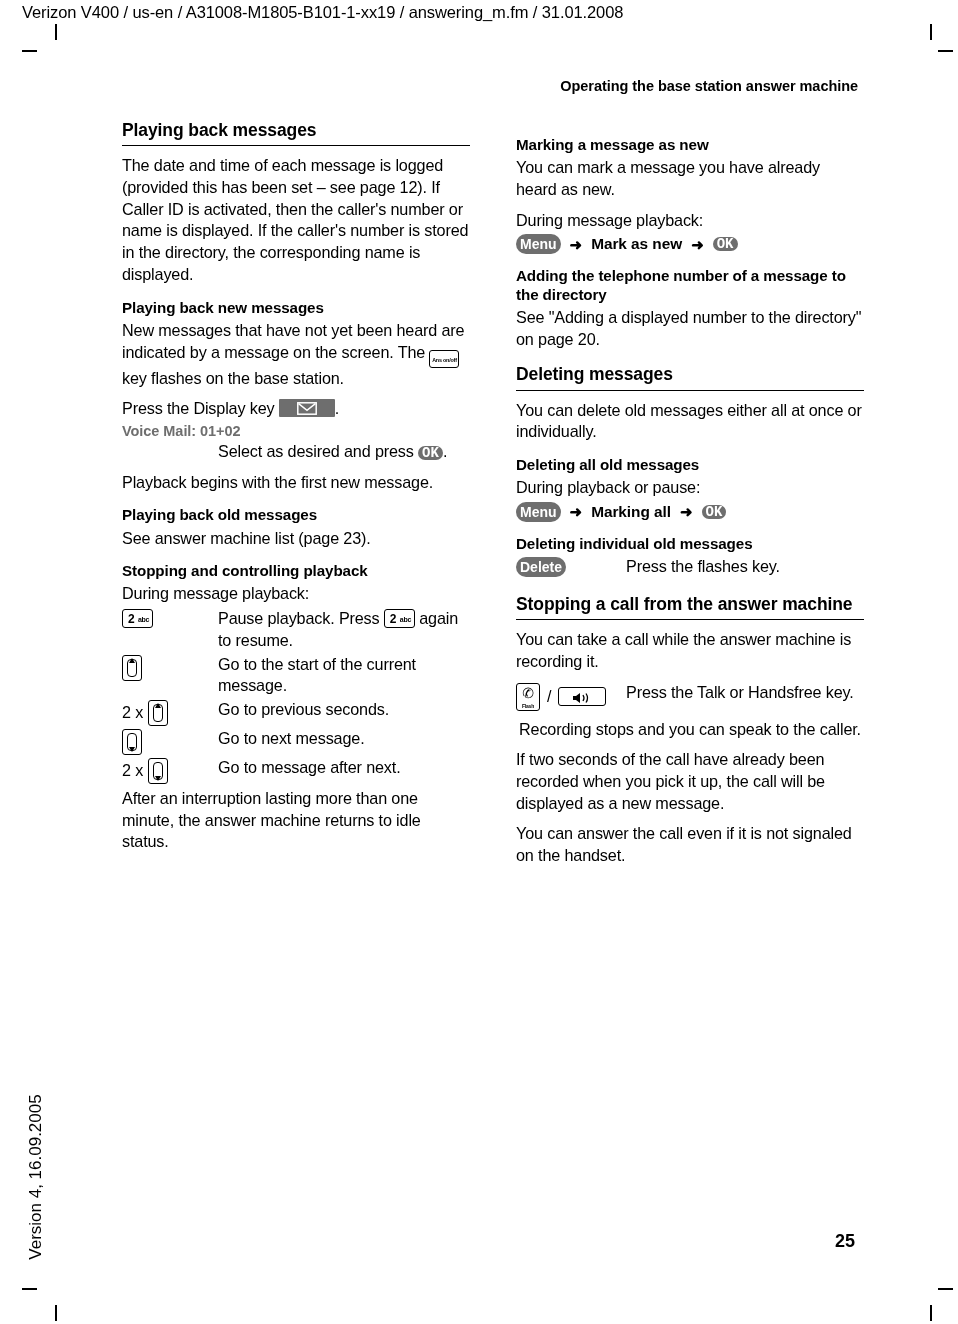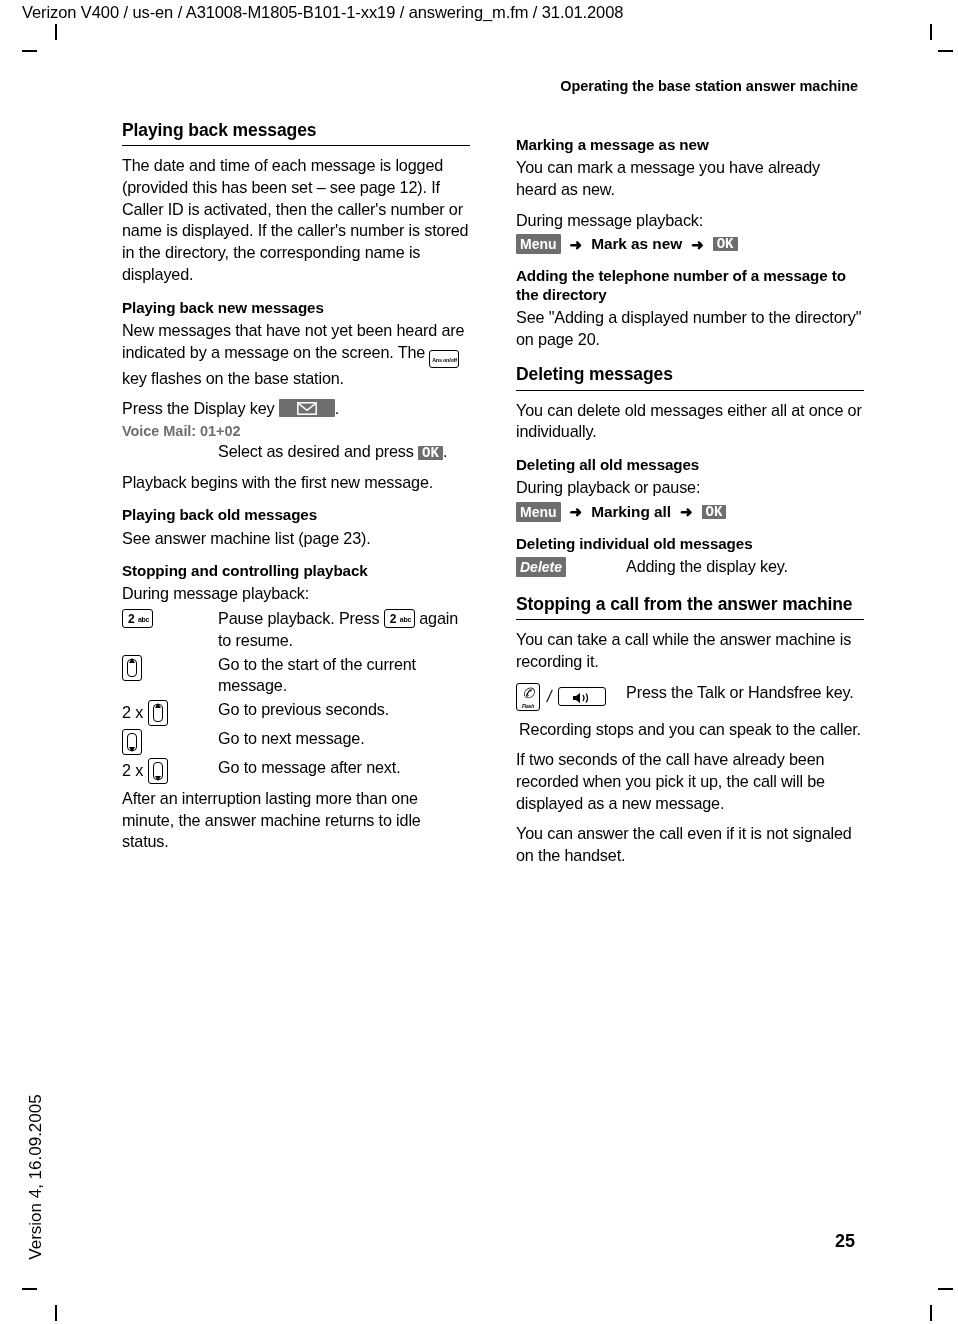--- a/index.html
+++ b/index.html
@@ -116,21 +116,21 @@
     line-height: 1.34;
     letter-spacing: -0.15px;
   }
   .steprow .cue {
     width: 96px;
     flex: 0 0 96px;
     display: flex;
     align-items: center;
     padding-top: 1px;
   }
-  .steprow .cue.wide { width: 110px; flex: 0 0 110px; font-style: italic; }
+  .steprow .cue.wide { width: 110px; flex: 0 0 110px; }
   .steprow .desc { flex: 1 1 auto; }
   .cue .mult { margin-right: 5px; }
 
   .indented-line {
     font-size: 16.2px;
     line-height: 1.34;
     margin: 0 0 9px 0;
     padding-left: 96px;
     letter-spacing: -0.15px;
   }
@@ -153,21 +153,21 @@
 
   
   .softkey {
     display: inline-block;
     background: #6e6e6e;
     color: #ffffff;
     font-size: 14px;
     font-weight: bold;
     line-height: 1;
     padding: 3px 4px 3px 4px;
-    border-radius: 1px;
+    border-radius: 10px;
     vertical-align: baseline;
     white-space: nowrap;
     letter-spacing: 0px;
   }
   .softkey.ok  { padding: 0 4px; font-family: Liberation Mono, monospace; }
 
   
   .dispkey-env {
     display: inline-block;
     background: #6e6e6e;
@@ -378,21 +378,21 @@
     <span class="arrow">➜</span>
     <span class="softkey ok">OK</span>
   </div>
 
   <h2 class="sub">Deleting individual old messages</h2>
 
   <div class="steprow">
     <span class="cue wide">
       <span class="softkey">Delete</span>
     </span>
-    <span class="desc">Adding the display key.</span>
+    <span class="desc">Press the flashes key.</span>
   </div>
 
   <h1 class="sec" style="margin-top:16px;">Stopping a call from the answer machine</h1>
   <p class="body">You can take a call while the answer machine is recording it.</p>
 
   <div class="steprow">
     <span class="cue wide">
       <span class="hwkey talk">
         <span class="glyph">✆</span>
         <span class="flash">Flash</span>

